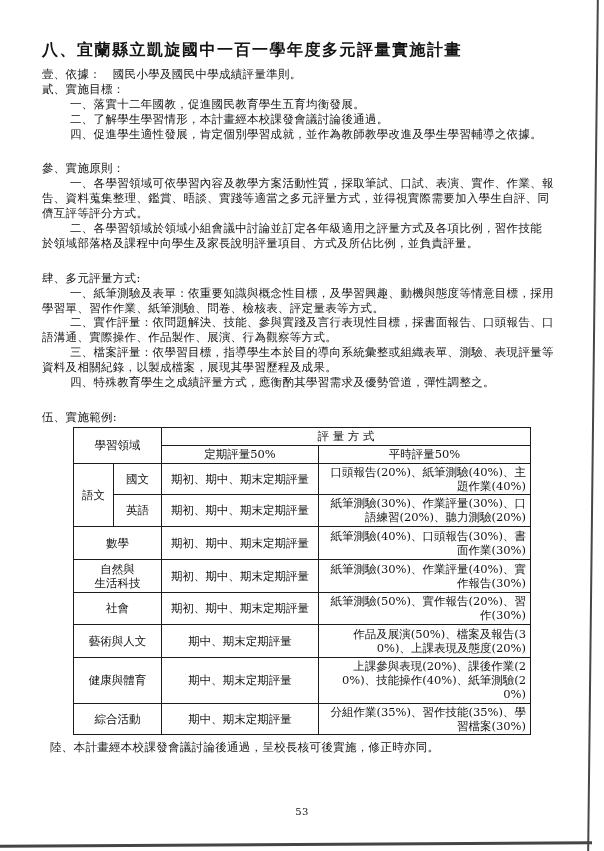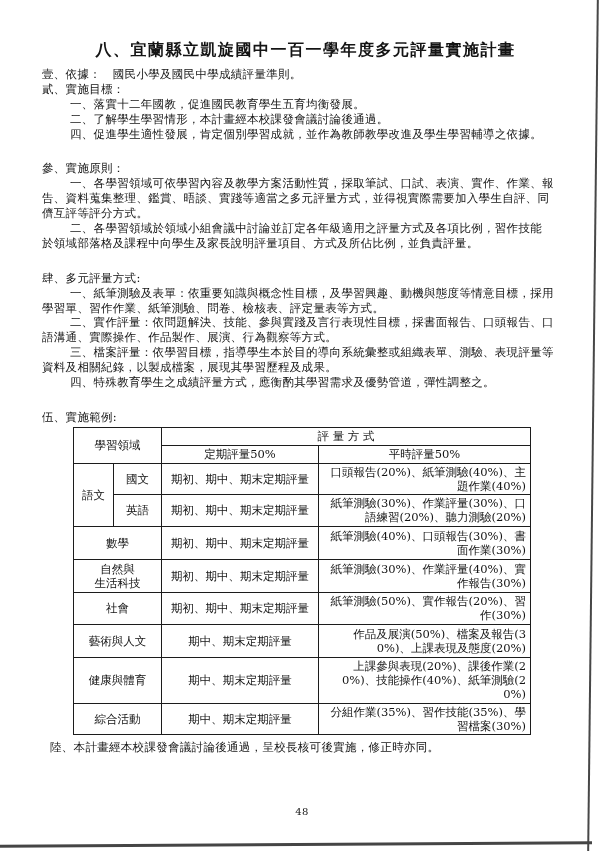--- a/index.html
+++ b/index.html
@@ -8,21 +8,21 @@
     background:#ffffff;
     position:relative;
     overflow:hidden;
     font-family:"DejaVu Serif","Liberation Serif",serif;
     color:#141414;
   }
   .content {
     position:absolute; left:42px; top:40px; width:527px;
   }
   .doc-title {
-    text-align:center;
+    text-align:left;
     font-weight:bold;
     font-size:16px;
     letter-spacing:1.5px;
     margin-bottom:6px;
     white-space:nowrap;
   }
   .line {
     font-size:11.5px;
     line-height:14.9px;
     height:14.9px;
@@ -152,15 +152,15 @@
       <td class="subj" colspan="2">綜合活動</td>
       <td class="cc">期中、期末定期評量</td>
       <td class="daily">分組作業(35%)、習作技能(35%)、學習檔案(30%)</td>
     </tr>
   </tbody>
     </table>
 
   <div class="line after-table">陸、本計畫經本校課發會議討論後通過，呈校長核可後實施，修正時亦同。</div>
 </div>
 
-<div class="page-number">48</div>
+<div class="page-number">53</div>
 <div class="scan-vline"></div>
 <div class="scan-hline"></div>
 
 </body></html>

